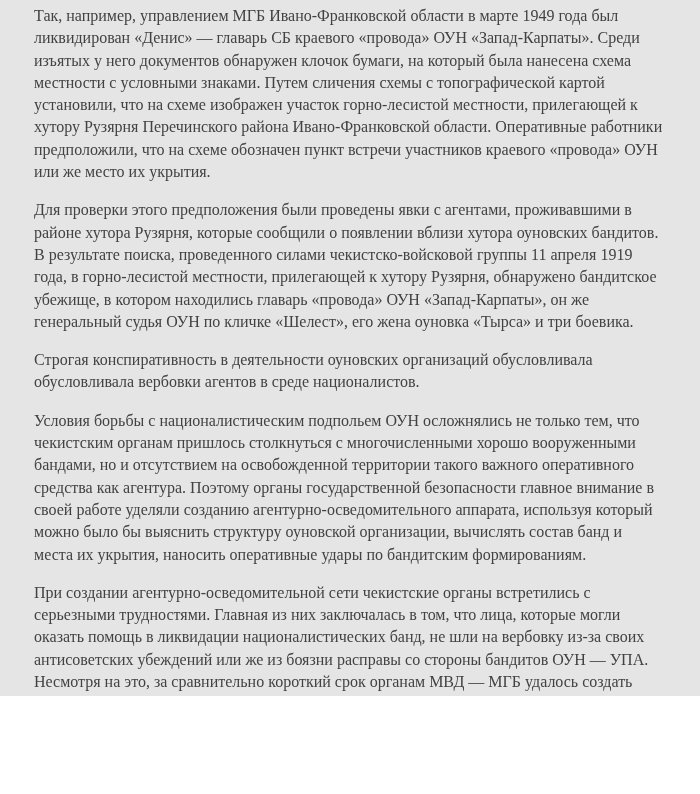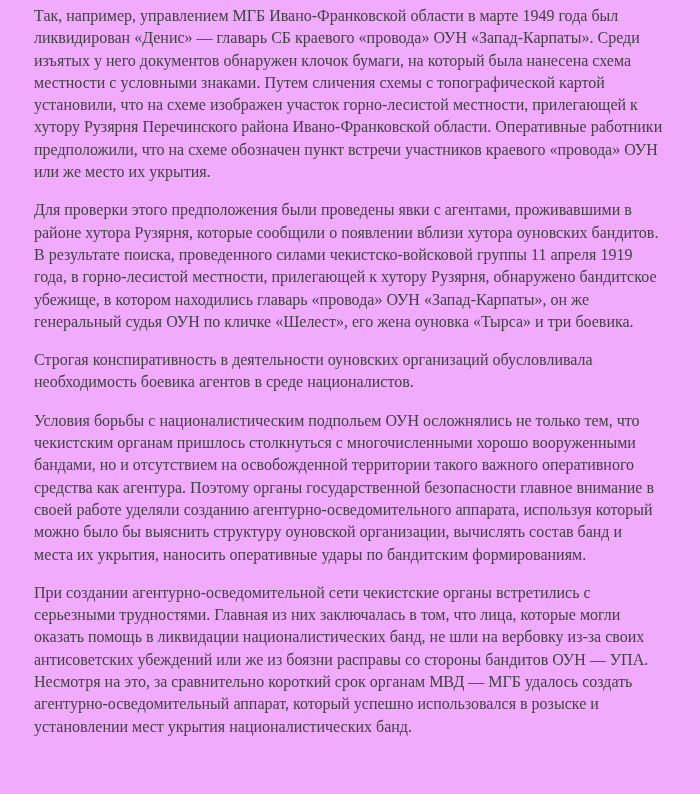--- a/index.html
+++ b/index.html
@@ -2,38 +2,38 @@
 <html lang="ru"><head>
 <meta charset="utf-8">
 <style>
   html, body {
     margin: 0;
     padding: 0;
     background: #ffffff;
   }
   .page {
     width: 700px;
-    height: 794px;
+    height: 696px;
     box-sizing: border-box;
-    background: #f0abfc;
+    background: #e5e5e5;
     padding: 5px 36px 0 34px;
     overflow: hidden;
   }
   .para {
     margin: 0 0 16px 0;
     font-family: "Liberation Serif", "DejaVu Serif", serif;
     font-size: 16px;
     line-height: 22.3px;
     color: #424242;
     text-align: left;
     word-spacing: normal;
   }
 </style>
 </head>
 <body>
 
 <div class="page">
   <p class="para">Так, например, управлением МГБ Ивано-Франковской области в марте 1949 года был ликвидирован «Денис» — главарь СБ краевого «провода» ОУН «Запад-Карпаты». Среди изъятых у него документов обнаружен клочок бумаги, на который была нанесена схема местности с условными знаками. Путем сличения схемы с топографической картой установили, что на схеме изображен участок горно-лесистой местности, прилегающей к хутору Рузярня Перечинского района Ивано-Франковской области. Оперативные работники предположили, что на схеме обозначен пункт встречи участников краевого «провода» ОУН или же место их укрытия.</p>
   <p class="para">Для проверки этого предположения были проведены явки с агентами, проживавшими в районе хутора Рузярня, которые сообщили о появлении вблизи хутора оуновских бандитов. В результате поиска, проведенного силами чекистско-войсковой группы 11 апреля 1919 года, в горно-лесистой местности, прилегающей к хутору Рузярня, обнаружено бандитское убежище, в котором находились главарь «провода» ОУН «Запад-Карпаты», он же генеральный судья ОУН по кличке «Шелест», его жена оуновка «Тырса» и три боевика.</p>
-  <p class="para">Строгая конспиративность в деятельности оуновских организаций обусловливала необходимость боевика агентов в среде националистов.</p>
+  <p class="para">Строгая конспиративность в деятельности оуновских организаций обусловливала обусловливала вербовки агентов в среде националистов.</p>
   <p class="para">Условия борьбы с националистическим подпольем ОУН осложнялись не только тем, что чекистским органам пришлось столкнуться с многочисленными хорошо вооруженными бандами, но и отсутствием на освобожденной территории такого важного оперативного средства как агентура. Поэтому органы государственной безопасности главное внимание в своей работе уделяли созданию агентурно-осведомительного аппарата, используя который можно было бы выяснить структуру оуновской организации, вычислять состав банд и места их укрытия, наносить оперативные удары по бандитским формированиям.</p>
   <p class="para">При создании агентурно-осведомительной сети чекистские органы встретились с серьезными трудностями. Главная из них заключалась в том, что лица, которые могли оказать помощь в ликвидации националистических банд, не шли на вербовку из-за своих антисоветских убеждений или же из боязни расправы со стороны бандитов ОУН — УПА. Несмотря на это, за сравнительно короткий срок органам МВД — МГБ удалось создать агентурно-осведомительный аппарат, который успешно использовался в розыске и установлении мест укрытия националистических банд.</p>
 </div>
 
 </body></html>

